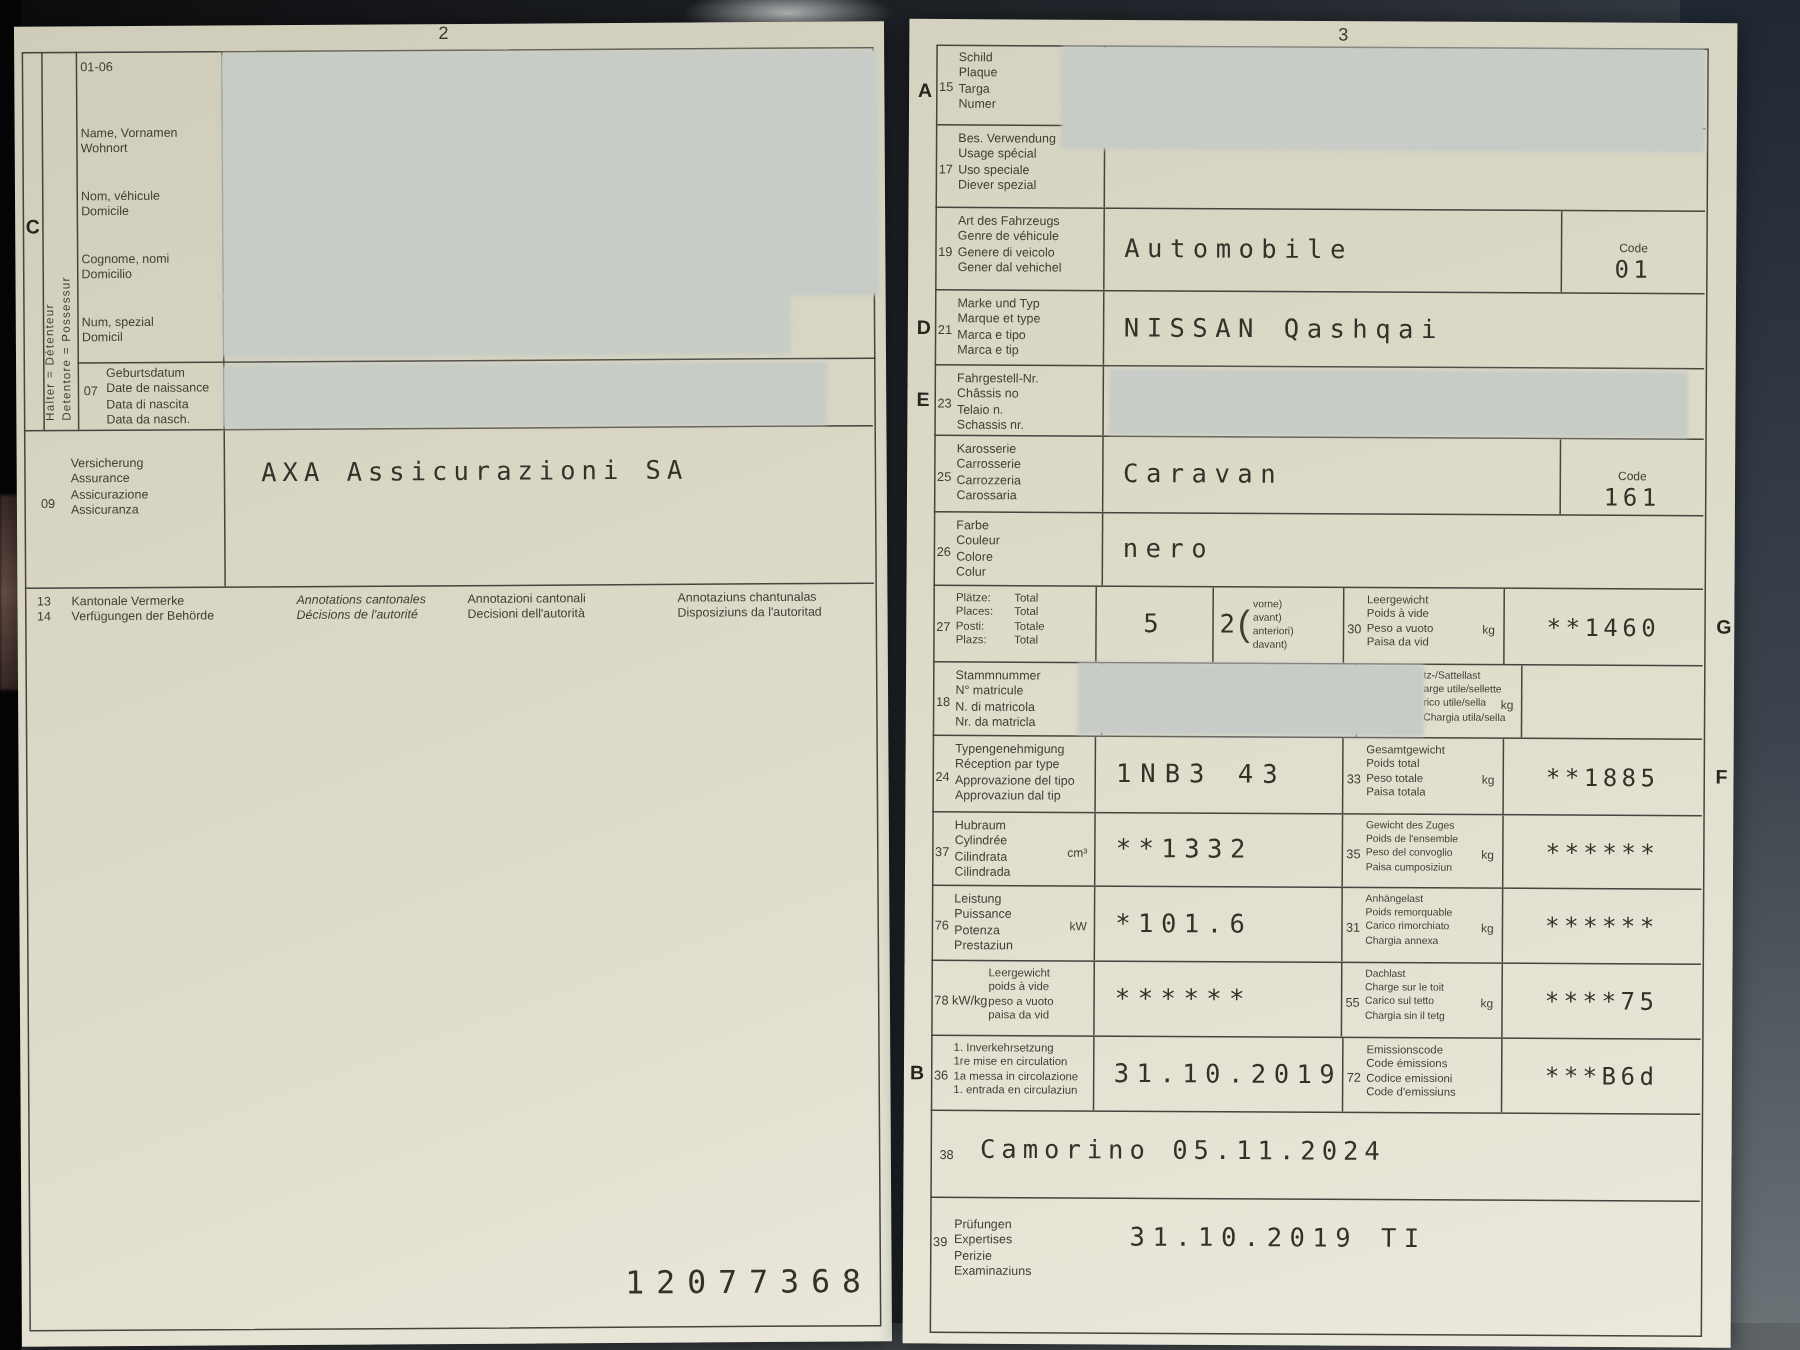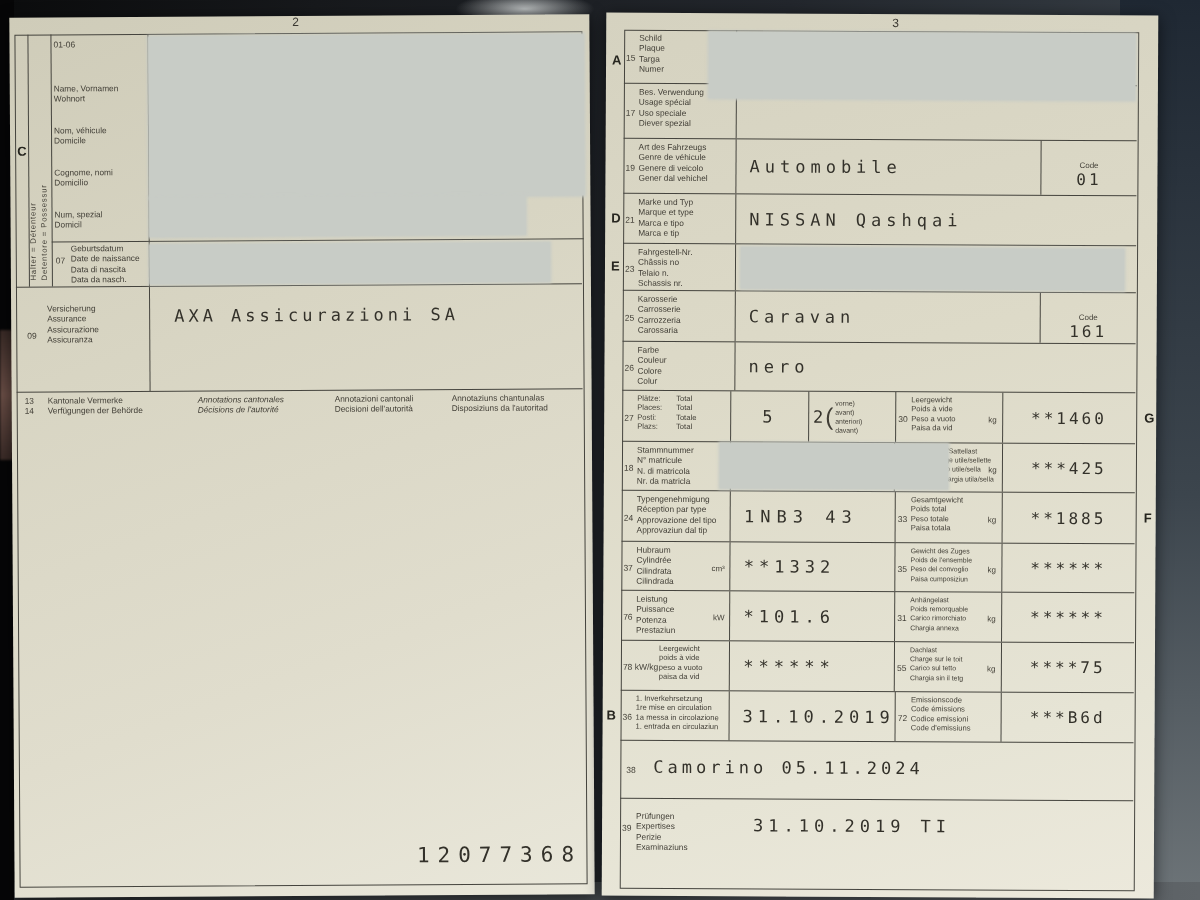--- a/index.html
+++ b/index.html
@@ -100,21 +100,21 @@
 Assicurazione
 Assicuranza</div>
   <span class="typed" style="position:absolute;left:163px;top:289px;letter-spacing:4px;">AXA Assicurazioni SA</span>
 
   <div class="lbl" style="position:absolute;left:13px;top:378px;">13
 14</div>
   <div class="lbl" style="position:absolute;left:36px;top:378px;">Kantonale Vermerke
 Verfügungen der Behörde</div>
   <div class="lbl" style="position:absolute;left:186px;top:378px;font-style:italic;">Annotations cantonales
 Décisions de l'autorité</div>
-  <div class="lbl" style="position:absolute;left:323px;top:378px;">Annotazioni cantonali
+  <div class="lbl" style="position:absolute;left:300px;top:378px;">Annotazioni cantonali
 Decisioni dell'autorità</div>
   <div class="lbl" style="position:absolute;left:440px;top:378px;">Annotaziuns chantunalas
 Disposiziuns da l'autoritad</div>
 
   <div class="typed" style="position:absolute;left:396px;top:828px;width:178px;text-align:center;font-size:21px;letter-spacing:8px;">12077368</div>
 </div>
 
 <div class="page page-right">
   <span class="pgnum" style="left:286px;top:2px;">3</span>
   <div class="bbox" style="left:18px;top:17px;width:513px;height:857px;"></div>
@@ -258,23 +258,20 @@
 Nr. da matricla</div>
       </div>
     <div class="cell w170 br"></div>
     <div class="cell lblcell w110 br" style="padding-left:44px;">
         <div class="lbl xs">tz-/Sattellast
 arge utile/sellette
 rico utile/sella
 Chargia utila/sella</div>
         <span class="unit unit-abs">kg</span>
       </div>
-    <div class="cell rvalcell w120">
-        <span class="typed rv">***425</span>
-      </div>
   </div>
 
   <div class="row" style="top:478px;height:51px;">
     <div class="cell lblcell w113 br">
         <span class="num">24</span>
         <div class="lbl">Typengenehmigung
 Réception par type
 Approvazione del tipo
 Approvaziun dal tip</div>
       </div>

